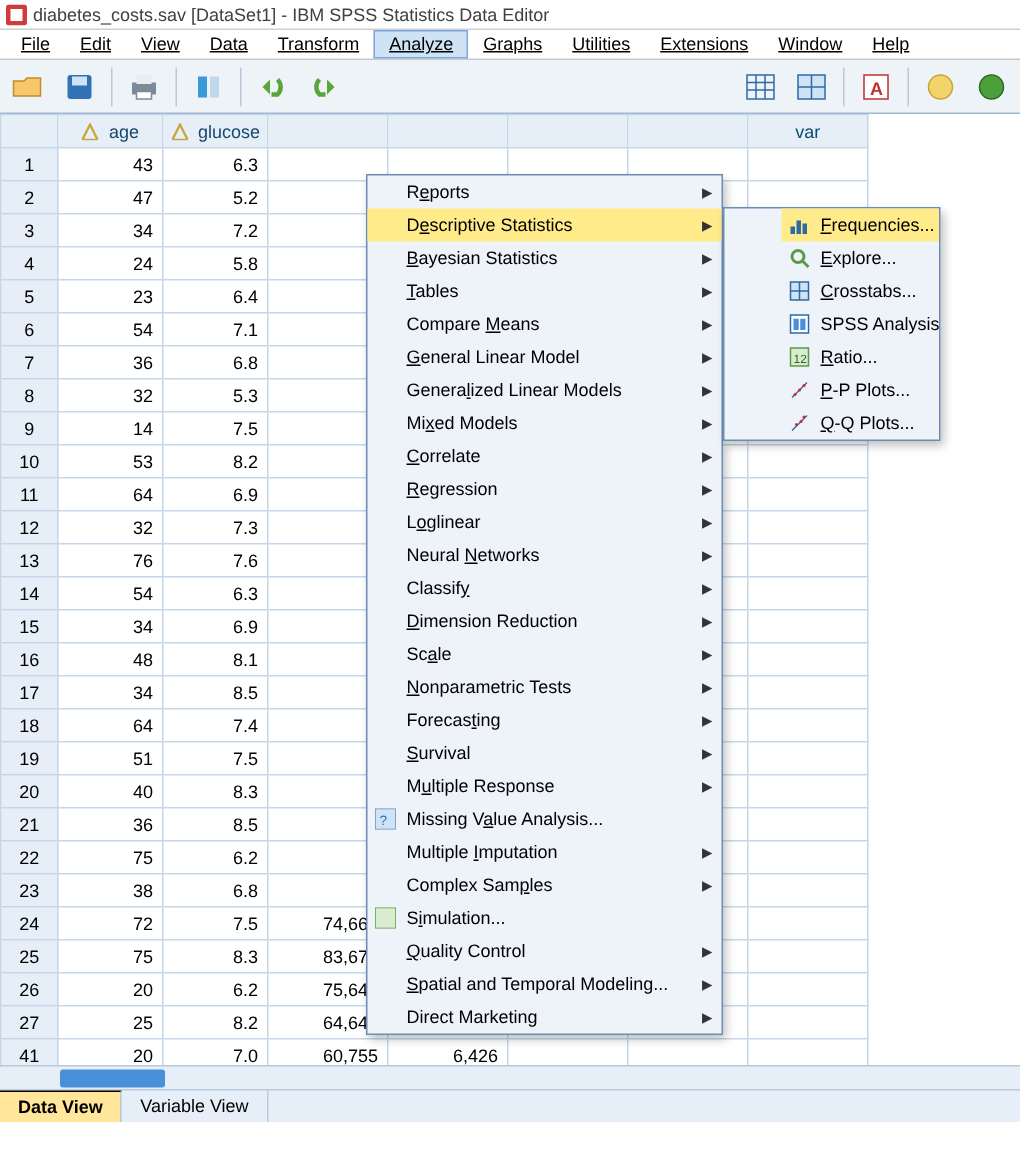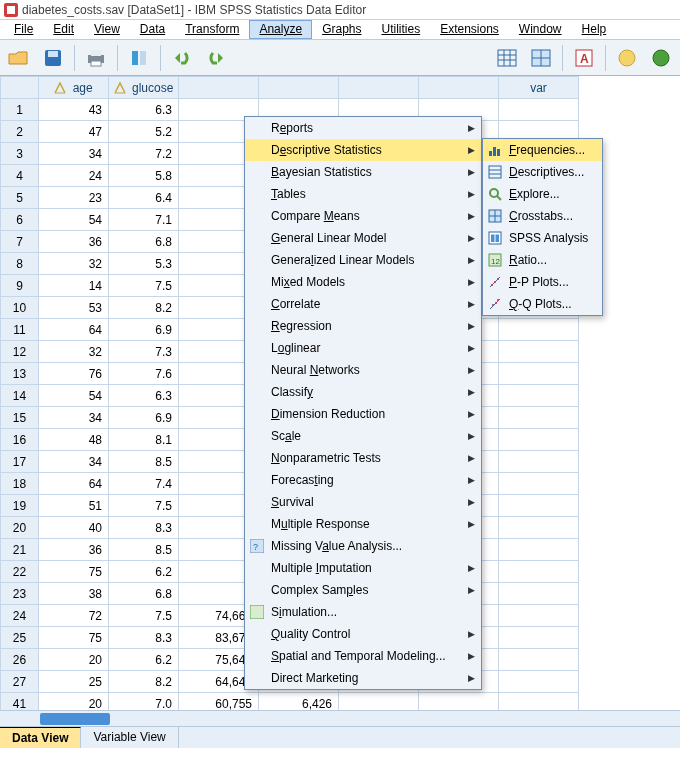--- a/index.html
+++ b/index.html
@@ -42,21 +42,21 @@
   .tab.active { background: #ffe69b; font-weight: bold; border-top: 1px solid #000000; }
 
   
   .menu { position: absolute; background: #eef3fa; border: 1px solid #6b8db5; box-shadow: 2px 3px 6px rgba(0,0,0,0.25); z-index: 100; }
   .menu .mrow { display: flex; align-items: center; height: 22px; padding: 0 22px 0 26px; font-size: 12px; cursor: default; position: relative; white-space: nowrap; }
   .menu .mrow .u { text-decoration: underline; }
   .menu .mrow .arrow { position: absolute; right: 6px; font-size: 9px; color: #333; }
   .menu .mrow .micon { position: absolute; left: 4px; width: 16px; height: 16px; display:flex; align-items:center; justify-content:center; }
   .menu .mrow.hl { background: #ffeb8a; }
   #analyze-menu { left: 244px; top: 40px; width: 238px; }
-  #desc-submenu { left: 482px; top: 62px; width: 121px; }
+  #desc-submenu { left: 482px; top: 62px; width: 145px; padding-left: 38px; }
 
 </style>
 </head>
 <body>
 
 <div class="titlebar">
   <span class="app-icon">
     <svg viewBox="0 0 14 14">
         <rect x="0" y="0" width="14" height="14" rx="2" fill="#d23b3b"></rect>
         <rect x="3" y="3" width="8" height="8" fill="#fff"></rect>
@@ -589,30 +589,20 @@
             <rect x="1" y="8" width="3" height="5" fill="#2f6aa5"></rect>
             <rect x="5" y="4" width="3" height="9" fill="#2f6aa5"></rect>
             <rect x="9" y="6" width="3" height="7" fill="#2f6aa5"></rect>
           </svg>
         </span>
         <span><span class="u">F</span>requencies...</span>
       </div>
       <div class="mrow">
         <span class="micon">
           <svg width="14" height="14">
-            <rect x="1" y="1" width="12" height="12" fill="none" stroke="#2f6aa5"></rect>
-            <line x1="1" y1="5" x2="13" y2="5" stroke="#2f6aa5"></line>
-            <line x1="1" y1="9" x2="13" y2="9" stroke="#2f6aa5"></line>
-          </svg>
-        </span>
-        <span><span class="u">D</span>escriptives...</span>
-      </div>
-      <div class="mrow">
-        <span class="micon">
-          <svg width="14" height="14">
             <circle cx="6" cy="6" r="4" fill="none" stroke="#5a9b4a" stroke-width="2"></circle>
             <line x1="9" y1="9" x2="13" y2="13" stroke="#5a9b4a" stroke-width="2"></line>
           </svg>
         </span>
         <span><span class="u">E</span>xplore...</span>
       </div>
       <div class="mrow">
         <span class="micon">
           <svg width="14" height="14">
             <rect x="1" y="1" width="12" height="12" fill="#cfe3f7" stroke="#2f6aa5"></rect>

